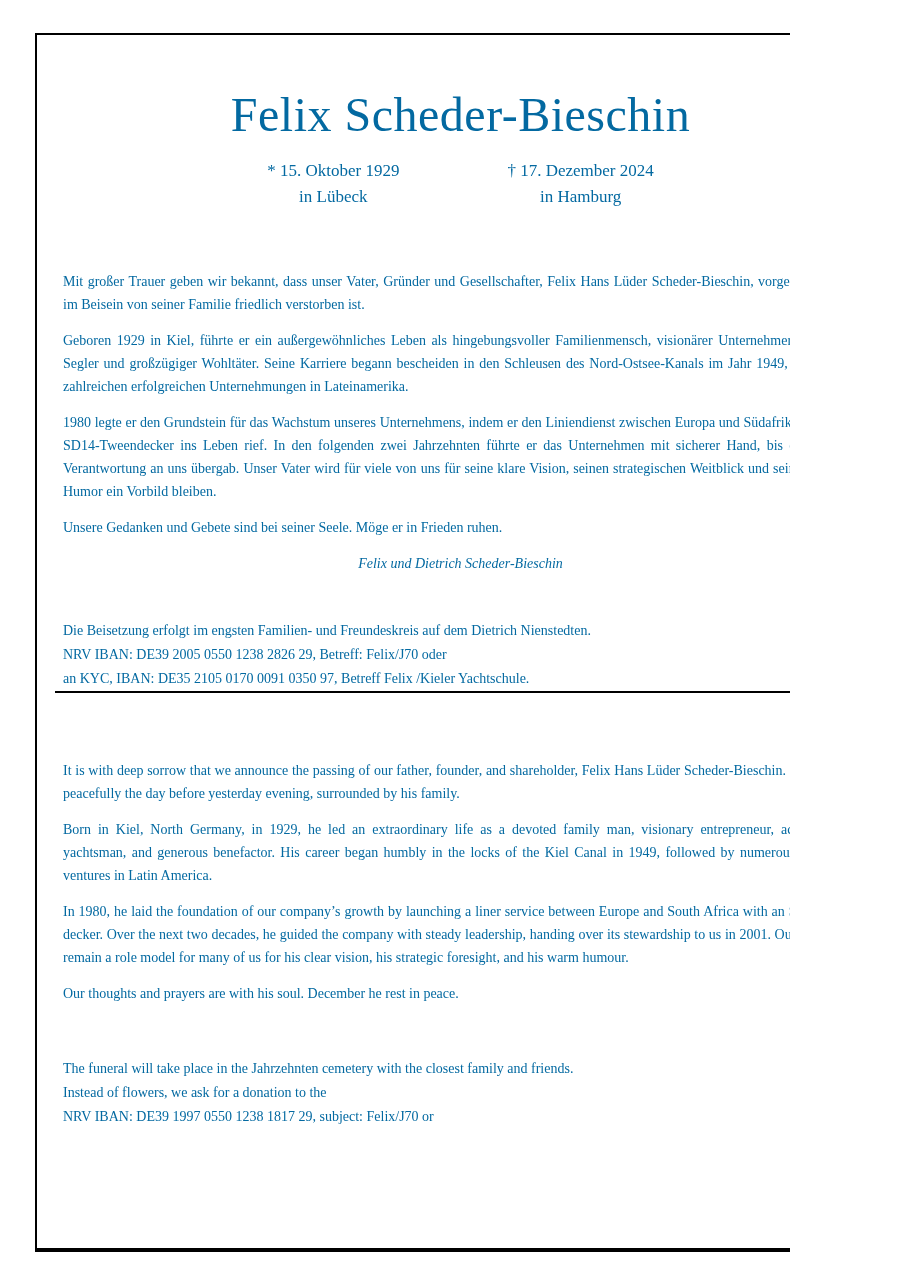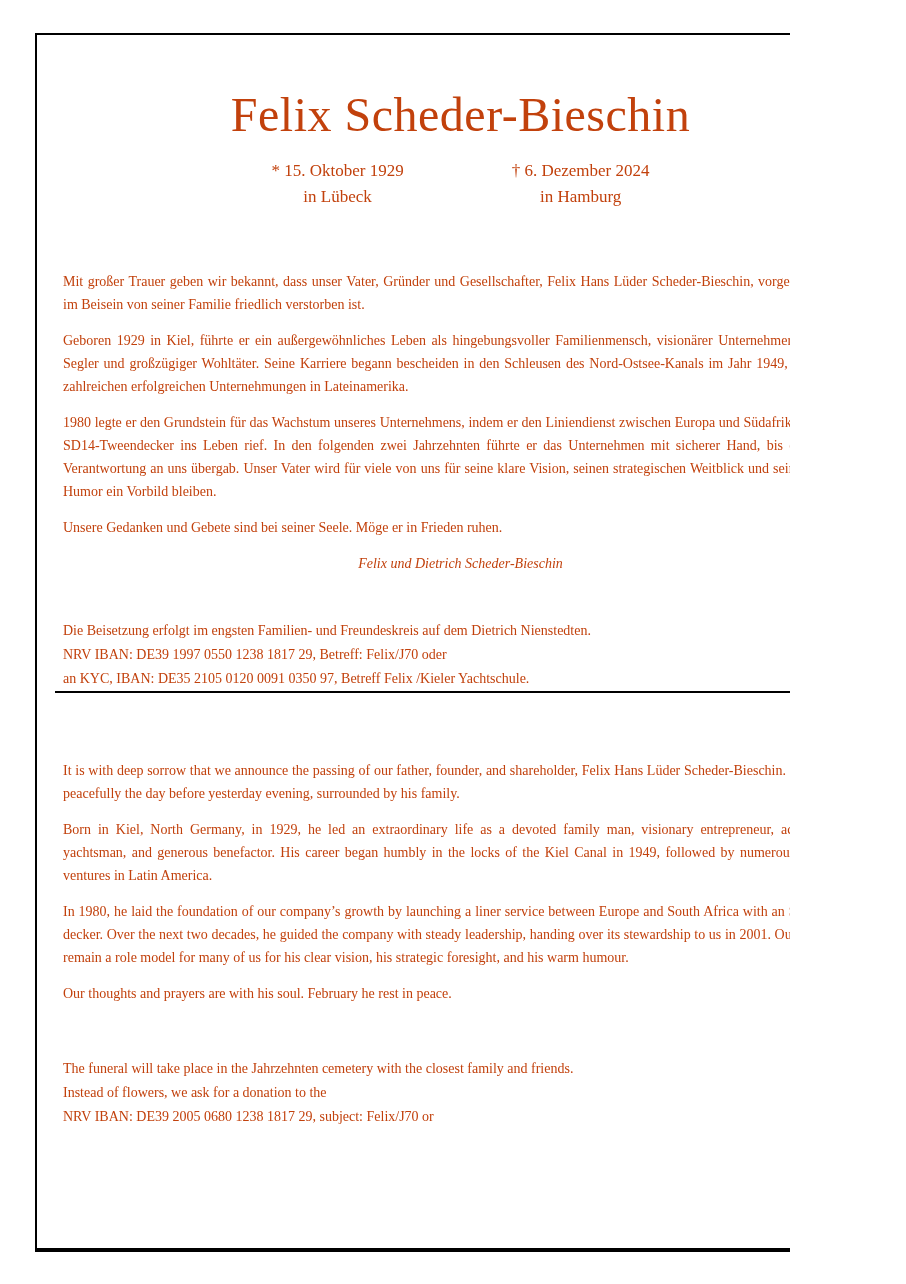--- a/index.html
+++ b/index.html
@@ -3,21 +3,21 @@
 <meta charset="utf-8">
 <style>
   * { margin: 0; padding: 0; box-sizing: border-box; }
   html, body { background: #ffffff; }
   .page {
     position: relative;
     width: 790px;
     height: 1284px;
     background: #ffffff;
     font-family: "Liberation Serif", "DejaVu Serif", serif;
-    color: #c2410c;
+    color: #0369a1;
     overflow: hidden;
   }
   .frame {
     position: absolute;
     left: 35px;
     top: 33px;
     width: 847px;
     height: 1219px;
     border: 2px solid #000000;
     border-right-width: 3px;
@@ -76,46 +76,46 @@
   <div class="frame">
 
     <div class="title">Felix Scheder-Bieschin</div>
 
     <div class="dates-row">
       <div class="dates-col">
         <div>* 15. Oktober 1929</div>
         <div>in Lübeck</div>
       </div>
       <div class="dates-col">
-        <div>† 6. Dezember 2024</div>
+        <div>† 17. Dezember 2024</div>
         <div>in Hamburg</div>
       </div>
     </div>
 
     <div class="body-text section-de">
       <p class="para">Mit großer Trauer geben wir bekannt, dass unser Vater, Gründer und Gesellschafter, Felix Hans Lüder Scheder-Bieschin, vorgestern Abend im Beisein von seiner Familie friedlich verstorben ist.</p>
       <p class="para">Geboren 1929 in Kiel, führte er ein außergewöhnliches Leben als hingebungsvoller Familienmensch, visionärer Unternehmer, erfahrener Segler und großzügiger Wohltäter. Seine Karriere begann bescheiden in den Schleusen des Nord-Ostsee-Kanals im Jahr 1949, gefolgt von zahlreichen erfolgreichen Unternehmungen in Lateinamerika.</p>
       <p class="para">1980 legte er den Grundstein für das Wachstum unseres Unternehmens, indem er den Liniendienst zwischen Europa und Südafrika mit einem SD14-Tweendecker ins Leben rief. In den folgenden zwei Jahrzehnten führte er das Unternehmen mit sicherer Hand, bis er 2001 die Verantwortung an uns übergab. Unser Vater wird für viele von uns für seine klare Vision, seinen strategischen Weitblick und seinen warmen Humor ein Vorbild bleiben.</p>
       <p class="para">Unsere Gedanken und Gebete sind bei seiner Seele. Möge er in Frieden ruhen.</p>
       <div class="signature">Felix und Dietrich Scheder-Bieschin</div>
       <div class="funeral-block funeral-de">
         <div>Die Beisetzung erfolgt im engsten Familien- und Freundeskreis auf dem Dietrich Nienstedten.</div>
-        <div>NRV IBAN: DE39 1997 0550 1238 1817 29, Betreff: Felix/J70 oder</div>
-        <div>an KYC, IBAN: DE35 2105 0120 0091 0350 97, Betreff Felix /Kieler Yachtschule.</div>
+        <div>NRV IBAN: DE39 2005 0550 1238 2826 29, Betreff: Felix/J70 oder</div>
+        <div>an KYC, IBAN: DE35 2105 0170 0091 0350 97, Betreff Felix /Kieler Yachtschule.</div>
       </div>
     </div>
 
     <hr class="separator">
 
     <div class="body-text section-en">
       <p class="para">It is with deep sorrow that we announce the passing of our father, founder, and shareholder, Felix Hans Lüder Scheder-Bieschin. He departed peacefully the day before yesterday evening, surrounded by his family.</p>
       <p class="para">Born in Kiel, North Germany, in 1929, he led an extraordinary life as a devoted family man, visionary entrepreneur, accomplished yachtsman, and generous benefactor. His career began humbly in the locks of the Kiel Canal in 1949, followed by numerous successful ventures in Latin America.</p>
       <p class="para">In 1980, he laid the foundation of our company’s growth by launching a liner service between Europe and South Africa with an SD14 tween decker. Over the next two decades, he guided the company with steady leadership, handing over its stewardship to us in 2001. Our father will remain a role model for many of us for his clear vision, his strategic foresight, and his warm humour.</p>
-      <p class="para">Our thoughts and prayers are with his soul. February he rest in peace.</p>
+      <p class="para">Our thoughts and prayers are with his soul. December he rest in peace.</p>
       <div class="funeral-block funeral-en">
         <div>The funeral will take place in the Jahrzehnten cemetery with the closest family and friends.</div>
         <div>Instead of flowers, we ask for a donation to the</div>
-        <div>NRV IBAN: DE39 2005 0680 1238 1817 29, subject: Felix/J70 or</div>
+        <div>NRV IBAN: DE39 1997 0550 1238 1817 29, subject: Felix/J70 or</div>
       </div>
     </div>
 
   </div>
 </div>
 
 </body></html>

